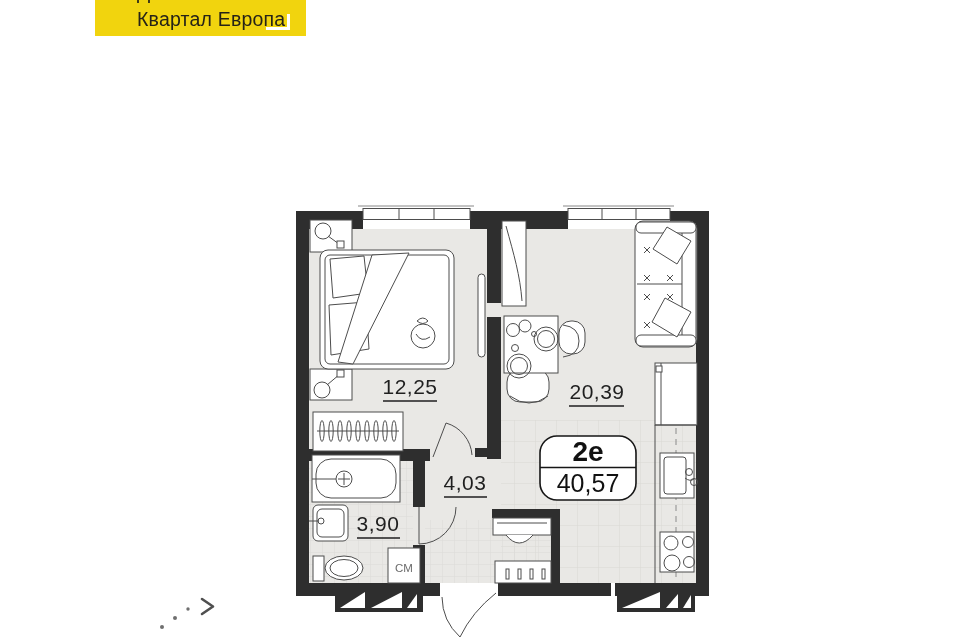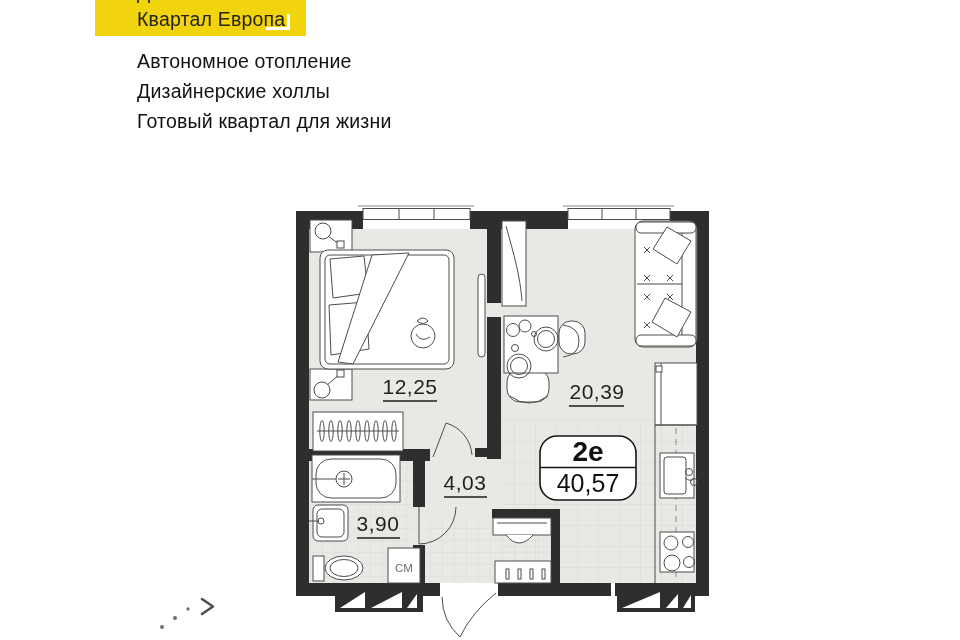--- a/index.html
+++ b/index.html
@@ -45,25 +45,20 @@
 <body>
 
 <div class="page">
 
   <div class="badge">
     <div>Дом № 40</div>
     <div>Квартал Европа</div>
     <span class="corner"></span>
   </div>
 
-  <ul class="features">
-    <li>Автономное отопление</li>
-    <li>Дизайнерские холлы</li>
-    <li>Готовый квартал для жизни</li>
-  </ul>
 
   <svg class="plan" width="960" height="640" viewBox="0 0 960 640">
     <defs>
       <pattern id="tileS" width="12" height="12" patternUnits="userSpaceOnUse">
         <path d="M12 0H0V12" fill="none" stroke="#dbdad7" stroke-width="1"></path>
       </pattern>
       <pattern id="tileB" width="21" height="21" patternUnits="userSpaceOnUse">
         <path d="M21 0H0V21" fill="none" stroke="#d9d8d4" stroke-width="1"></path>
       </pattern>
     </defs>

